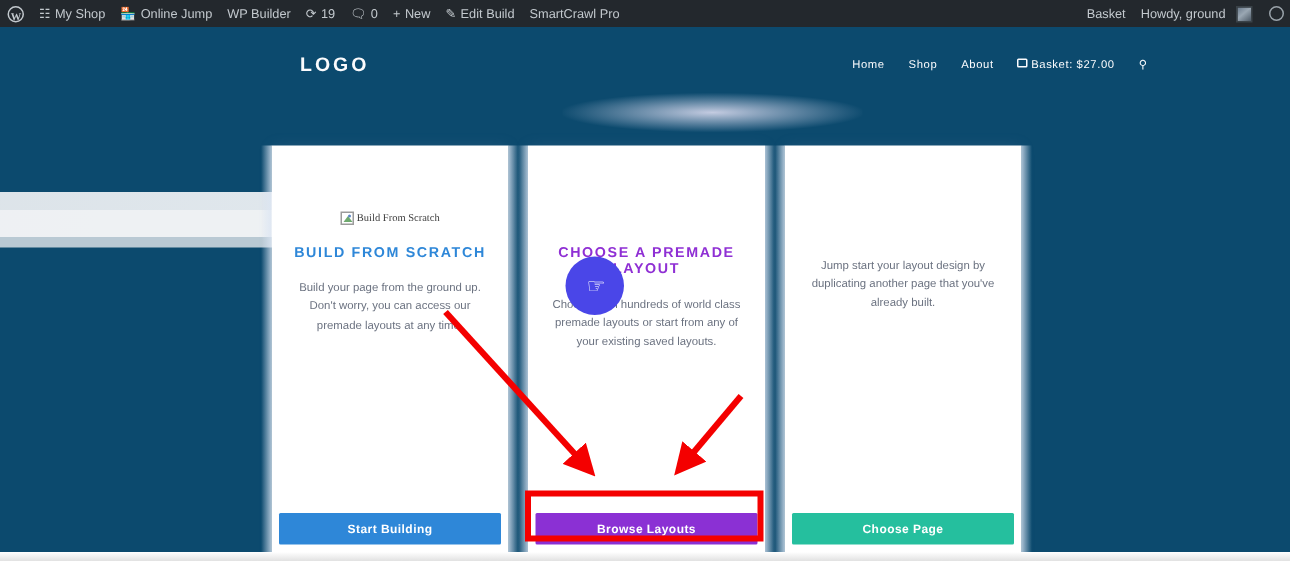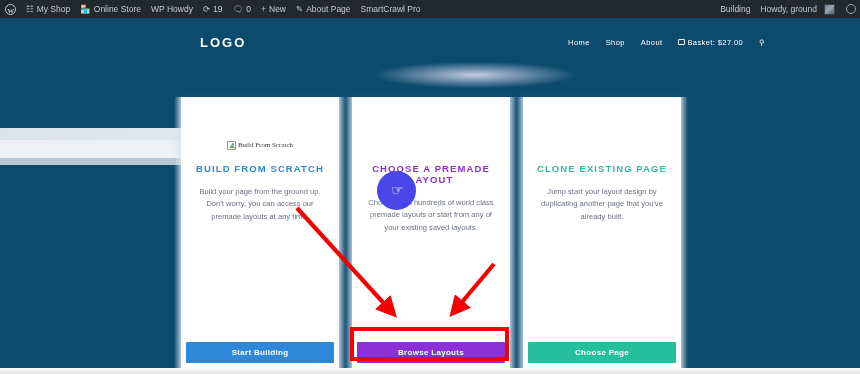--- a/index.html
+++ b/index.html
@@ -185,55 +185,55 @@
     <span class="wp-logo-circle"></span>
   </div>
 
   <div class="ab-item">
     <span class="ab-ico">☷</span>
     <span>My Shop</span>
   </div>
 
   <div class="ab-item">
     <span class="ab-ico">🏪</span>
-    <span>Online Store</span>
-  </div>
-
-  <div class="ab-item">
-    <span>WP Howdy</span>
+    <span>Online Jump</span>
+  </div>
+
+  <div class="ab-item">
+    <span>WP Builder</span>
   </div>
 
   <div class="ab-item">
     <span class="ab-ico">⟳</span>
     <span>19</span>
   </div>
 
   <div class="ab-item">
     <span class="ab-ico">🗨</span>
     <span>0</span>
   </div>
 
   <div class="ab-item">
     <span class="ab-ico">+</span>
     <span>New</span>
   </div>
 
   <div class="ab-item">
     <span class="ab-ico">✎</span>
-    <span>About Page</span>
+    <span>Edit Build</span>
   </div>
 
   <div class="ab-item">
     <span>SmartCrawl Pro</span>
   </div>
 
 
   <div class="ab-right">
     <div class="ab-item">
-      <span>Building</span>
+      <span>Basket</span>
     </div>
     <div class="ab-item">
       <span>Howdy, ground</span>
       <span class="avatar-sq"></span>
     </div>
     <span class="right-dot"></span>
   </div>
 </div>
 
 <div id="page-canvas">
@@ -271,21 +271,20 @@
 
     <div class="card">
       <div class="card-icon-slot"></div>
       <div class="card-title" style="color: rgb(143, 47, 212);">CHOOSE A PREMADE LAYOUT</div>
       <div class="card-desc">Choose from hundreds of world class premade layouts or start from any of your existing saved layouts.</div>
       <div class="card-cta" style="background: rgb(139, 48, 212);">Browse Layouts</div>
     </div>
 
     <div class="card">
       <div class="card-icon-slot"></div>
-      <div class="card-title" style="color: rgb(43, 191, 160);">CLONE EXISTING PAGE</div>
       <div class="card-desc">Jump start your layout design by duplicating another page that you've already built.</div>
       <div class="card-cta" style="background: rgb(37, 191, 158);">Choose Page</div>
     </div>
   </div>
 
   <div id="bottom-strip"></div>
 </div>
 
 <div id="click-pulse" style="background: rgb(74, 70, 232);">
   <span class="hand">☞</span>

